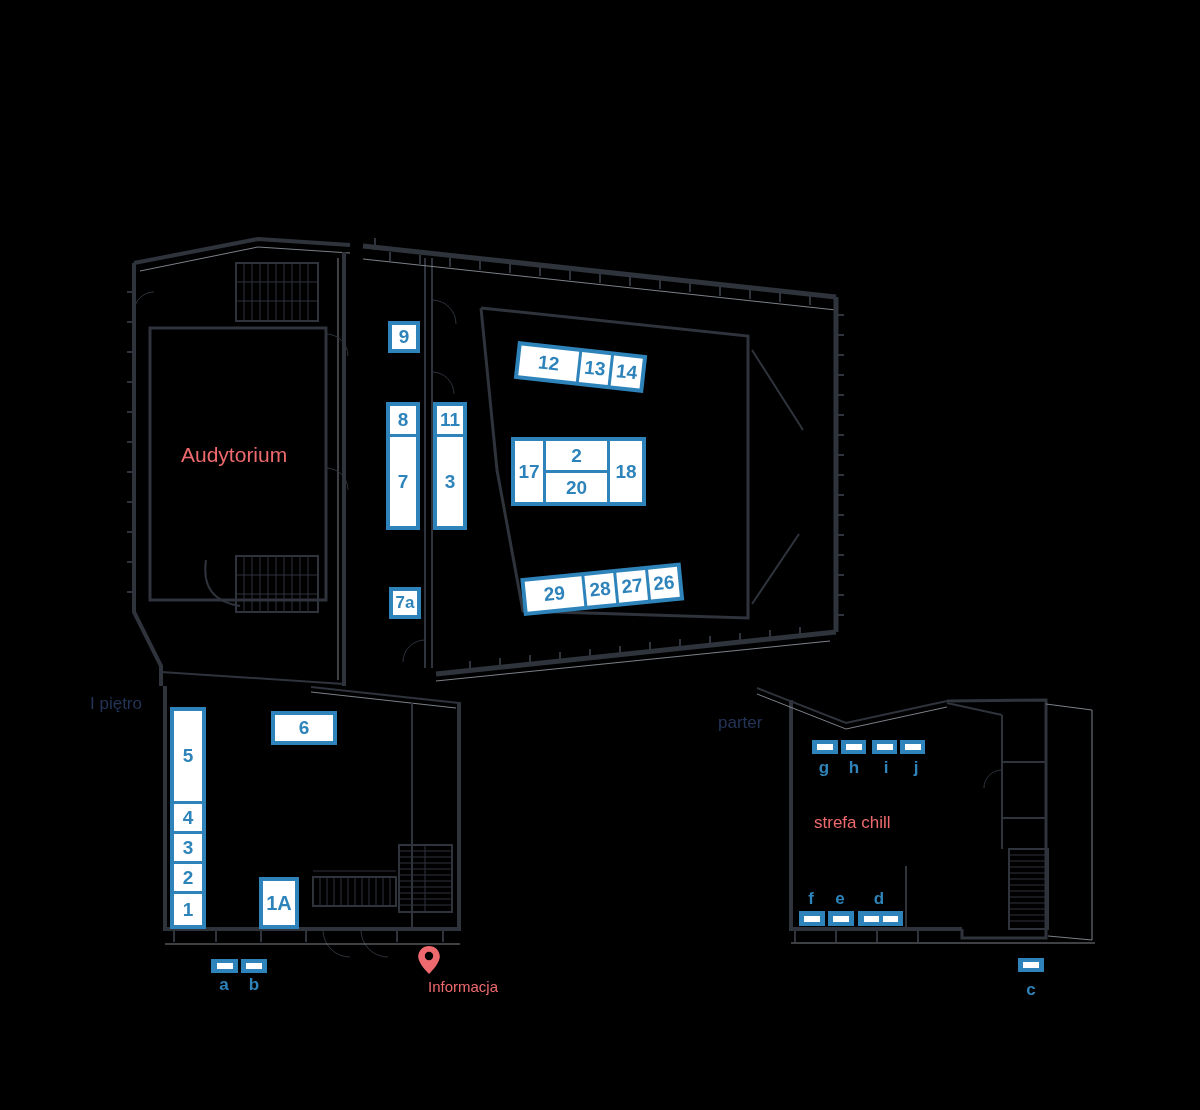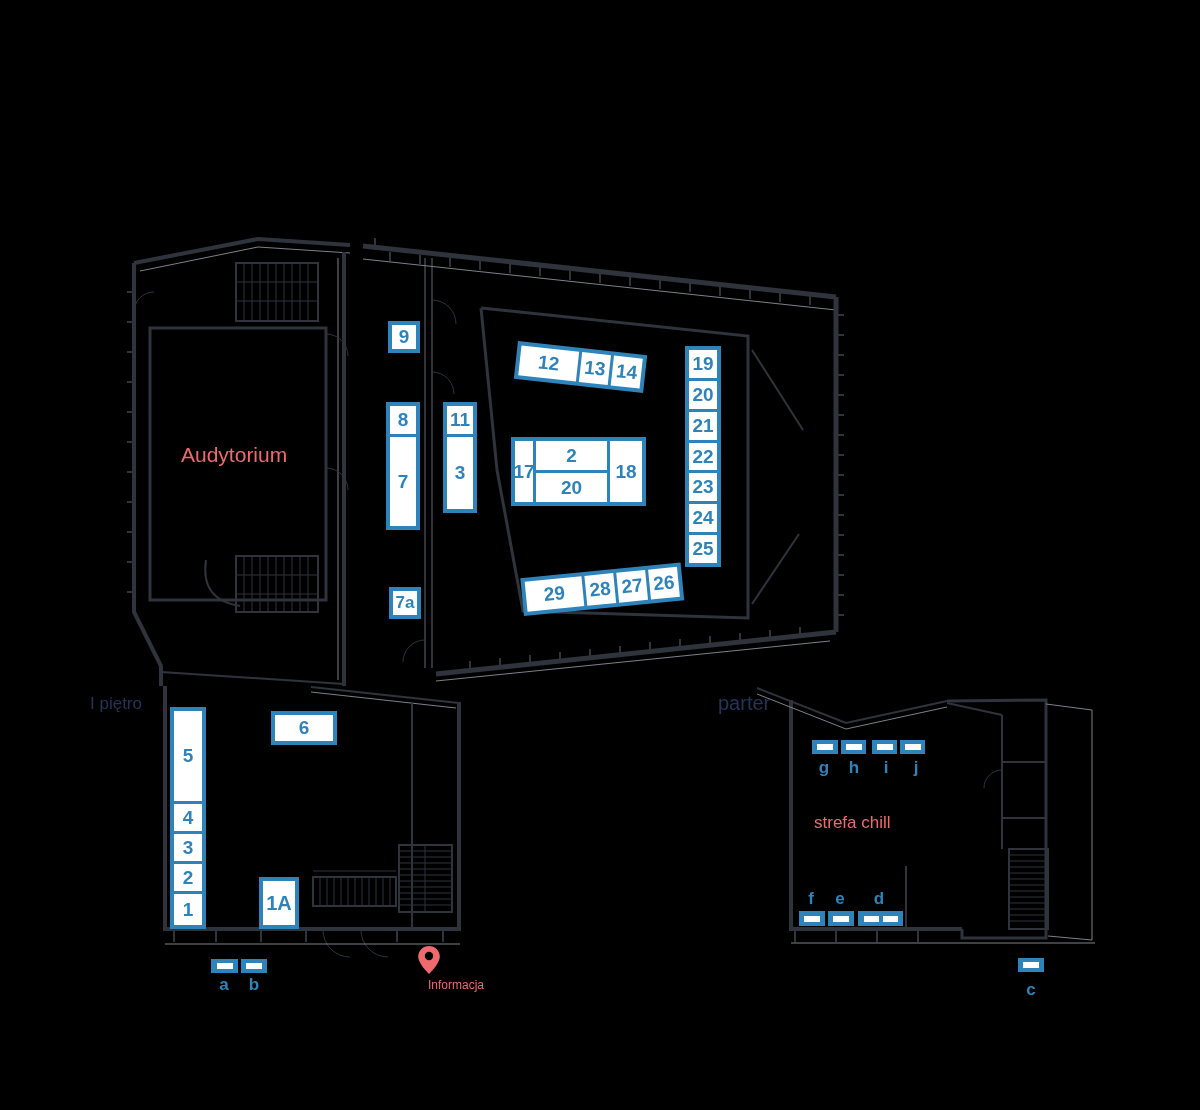--- a/index.html
+++ b/index.html
@@ -110,67 +110,58 @@
     <path class="w2" d="M906,866 V929 M1002,715 V849 M1002,715 L947,703 M1046,762 H1002 M1046,818 H1002"></path>
     <path class="w1" d="M1002,770 a18,18 0 0 0 -18,18"></path>
     <rect class="w2" x="1009" y="849" width="39" height="80"></rect>
     <path class="w1" d="M1009,855 h39 M1009,861 h39 M1009,867 h39 M1009,873 h39 M1009,879 h39 M1009,885 h39 M1009,891 h39 M1009,897 h39 M1009,903 h39 M1009,909 h39 M1009,915 h39 M1009,921 h39"></path>
     <path class="w1l" d="M1046,704 L1092,710 V940 L1048,936 M791,943 H1095"></path>
     <path class="w2" d="M795,929 v13 M836,929 v13 M877,929 v13 M918,929 v13"></path>
   </svg>
 
   <div class="area-label coral" style="left:181px;top:443px;font-size:21px">Audytorium</div>
   <div class="area-label navy" style="left:90px;top:694px;font-size:17px">I piętro</div>
-  <div class="area-label navy" style="left:718px;top:692px;font-size:20px">parter</div>
+  <div class="area-label navy" style="left:718px;top:713px;font-size:17px">parter</div>
   <div class="area-label coral" style="left:814px;top:813px;font-size:17px">strefa chill</div>
-  <div class="area-label coral" style="left:428px;top:978px;font-size:12px">Informacja</div>
+  <div class="area-label coral" style="left:428px;top:978px;font-size:15px">Informacja</div>
 
   <svg style="position:absolute;left:417px;top:945px" width="24" height="30" viewBox="0 0 24 30">
     <path d="M12,1 C5.9,1 1.2,5.7 1.2,11.6 C1.2,19 12,29 12,29 C12,29 22.8,19 22.8,11.6 C22.8,5.7 18.1,1 12,1 Z" fill="var(--accent-coral)"></path>
     <circle cx="12" cy="11" r="4.2" fill="var(--background)"></circle>
   </svg>
 
   <div class="booth" style="left:388px;top:321px;width:32px;height:32px">9</div>
 
   <div class="bgroup col" style="left:386px;top:402px;width:34px;height:128px">
     <div class="cell" style="height:28px">8</div>
     <div class="cell" style="flex:1">7</div>
   </div>
 
-  <div class="bgroup col" style="left:443px;top:402px;width:34px;height:111px">
+  <div class="bgroup col" style="left:433px;top:402px;width:34px;height:128px">
     <div class="cell" style="height:28px">11</div>
     <div class="cell" style="flex:1">3</div>
   </div>
 
   <div class="booth" style="left:389px;top:587px;width:32px;height:32px;font-size:17px">7a</div>
 
   <div class="bgroup" style="left:518px;top:341px;width:130px;height:38px;transform:rotate(6.3deg);transform-origin:0 0">
     <div class="cell" style="flex:2">12</div>
     <div class="cell" style="width:29px">13</div>
     <div class="cell" style="width:29px">14</div>
   </div>
 
   <div class="bgroup" style="left:511px;top:437px;width:135px;height:69px">
-    <div class="cell" style="width:18px">17</div>
+    <div class="cell" style="width:28px">17</div>
     <div class="colwrap">
       <div class="cell" style="flex:1">2</div>
       <div class="cell" style="flex:1">20</div>
     </div>
     <div class="cell" style="width:32px">18</div>
   </div>
 
-  <div class="bgroup col" style="left:685px;top:346px;width:36px;height:221px">
-    <div class="cell" style="flex:1">19</div>
-    <div class="cell" style="flex:1">20</div>
-    <div class="cell" style="flex:1">21</div>
-    <div class="cell" style="flex:1">22</div>
-    <div class="cell" style="flex:1">23</div>
-    <div class="cell" style="flex:1">24</div>
-    <div class="cell" style="flex:1">25</div>
-  </div>
 
   <div class="bgroup" style="left:524px;top:578px;width:161px;height:38px;transform:rotate(-5.6deg);transform-origin:0 100%">
     <div class="cell" style="flex:2">29</div>
     <div class="cell" style="width:29px">28</div>
     <div class="cell" style="width:29px">27</div>
     <div class="cell" style="width:29px">26</div>
   </div>
 
   <div class="booth" style="left:271px;top:711px;width:66px;height:34px">6</div>
 

